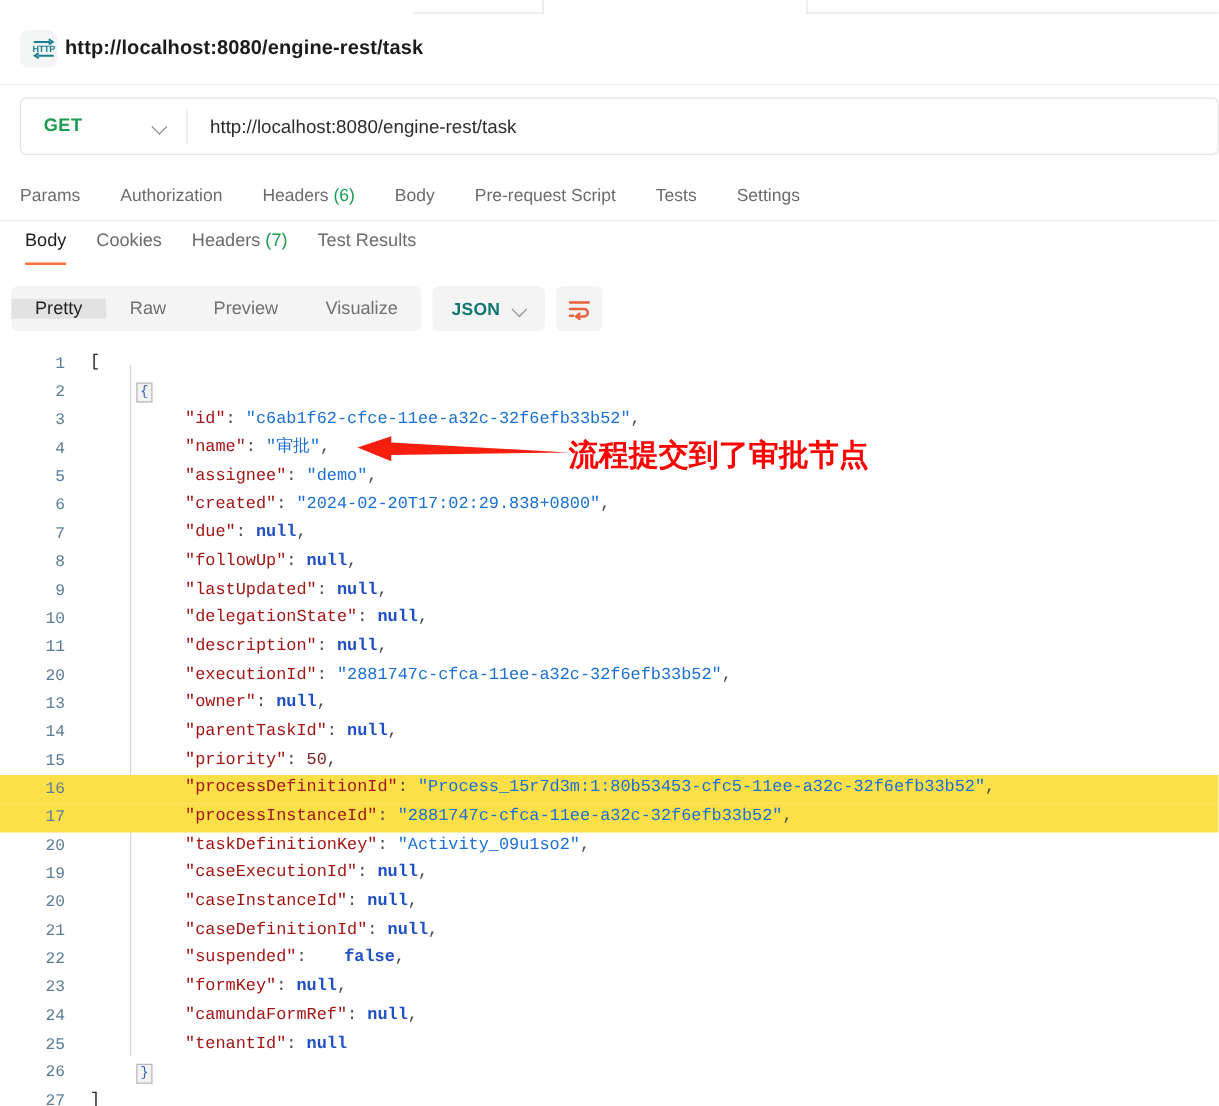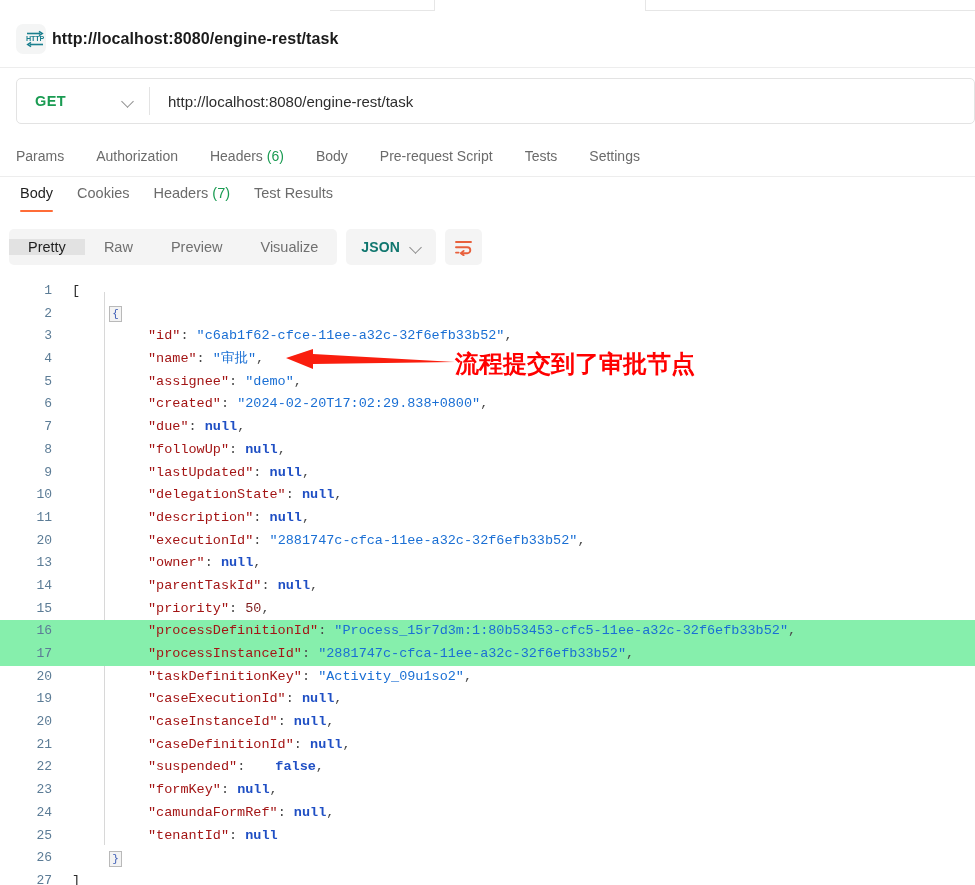--- a/index.html
+++ b/index.html
@@ -125,21 +125,21 @@
   .code {
     position: absolute; left: 0; top: 280px; width: 975px; height: 605px;
     font-family: "Liberation Mono", monospace;
     font-size: 13.5px;
     overflow: hidden;
     background: #fff;
   }
   .ln {
     position: relative; height: 22.7px; line-height: 22.7px; white-space: pre;
   }
-  .ln.hl { background: #86efac; }
+  .ln.hl { background: #fde047; }
   .gut {
     position: absolute; left: 0; top: 0; width: 58px; text-align: right;
     color: #5c7c96; font-size: 13px; padding-right: 6px;
   }
   .txt { position: absolute; left: 72px; top: 0; }
   .rail {
     position: absolute; left: 104px; top: 0; bottom: 0; width: 1px; background: #d8d8d8;
   }
   .fold {
     position: absolute; left: 109px; top: 3.5px; width: 13px; height: 16px;

